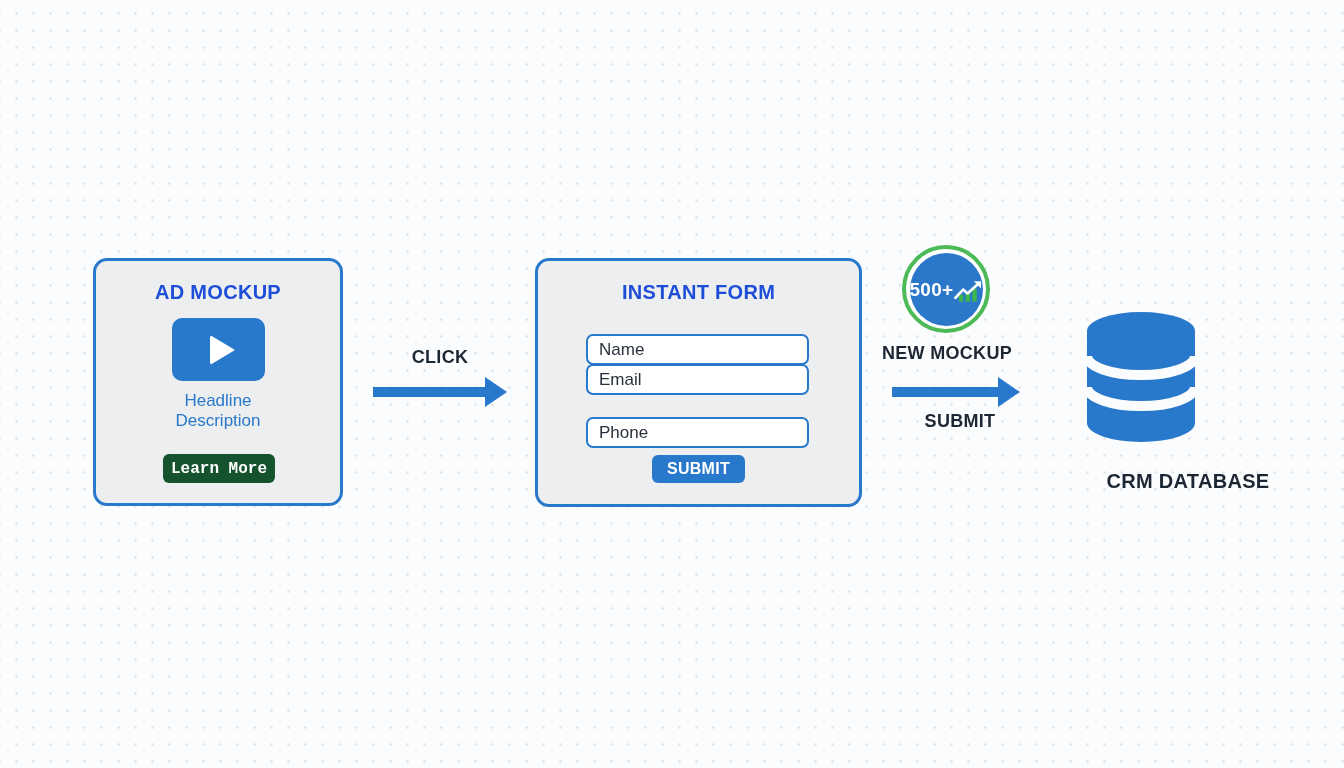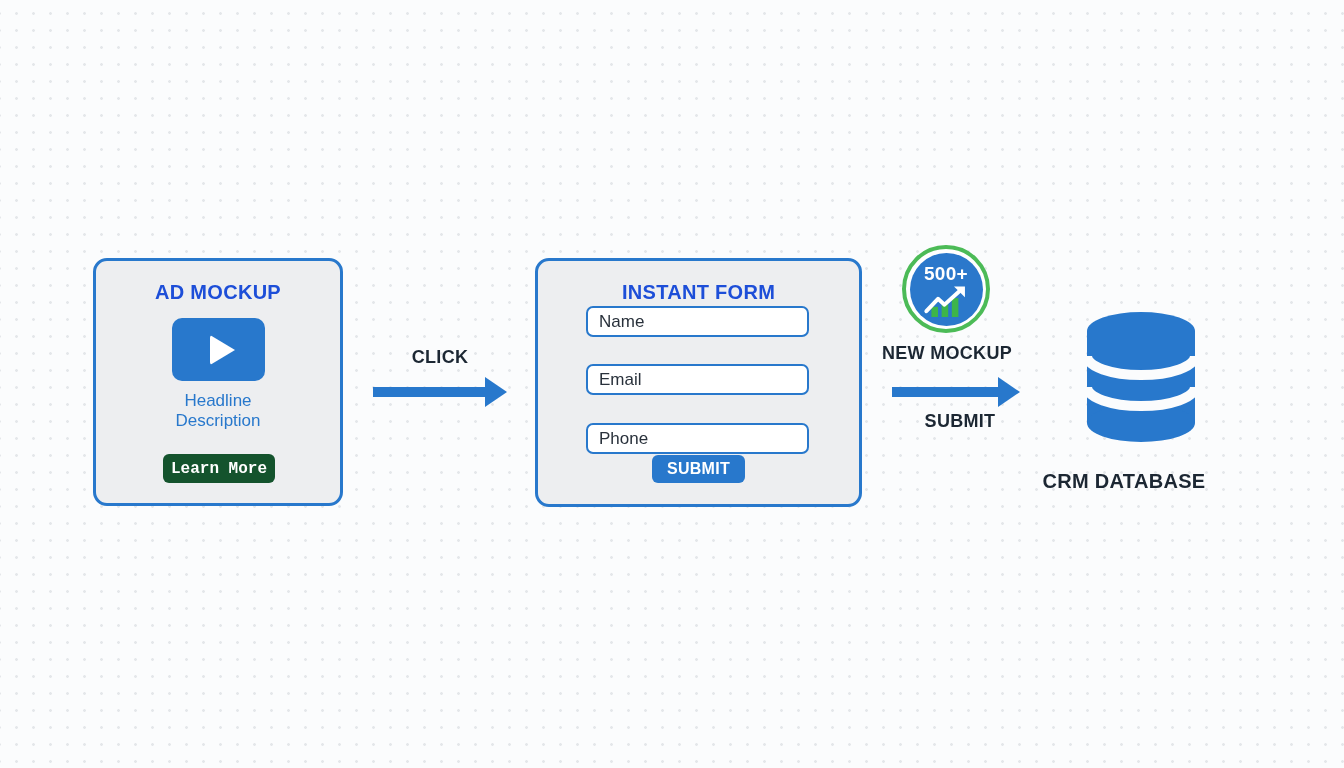--- a/index.html
+++ b/index.html
@@ -75,45 +75,45 @@
   .submit-label { left:893px; top:411px; width:134px; }
   
   .form-card { left:535px; top:258px; width:327px; height:249px; }
   .form-input {
     position:absolute; left:48px; width:223px; height:31px;
     background:#FFFFFF; border:2px solid #2878CC; border-radius:7px;
     font-family:inherit; font-size:17px; color:#29313B; padding:0 11px;
     outline:none;
   }
   .form-input::placeholder { color:#29313B; opacity:1; }
-  .fi-0 { top:45px; } .fi-1 { top:103px; } .fi-2 { top:162px; }
+  .fi-0 { top:73px; } .fi-1 { top:103px; } .fi-2 { top:156px; }
   .submit-btn {
     position:absolute; left:114px; top:194px; width:93px; height:28px;
     background:#2878CC; color:#fff; border:none; border-radius:6px;
     font-family:inherit; font-size:16px; font-weight:bold; letter-spacing:.3px;
     cursor:pointer; display:flex; align-items:center; justify-content:center;
   }
   
   .leads-badge {
     position:absolute; left:902px; top:245px; width:88px; height:88px;
     background:#FFFFFF; border:4px solid #4CBB57; border-radius:50%;
     display:flex; align-items:center; justify-content:center;
   }
   .leads-inner {
     width:73px; height:73px; border-radius:50%;
     background:#2B78CB;
-    display:flex; flex-direction:column; align-items:center; justify-content:center;
+    display:flex; flex-direction:row; align-items:center; justify-content:center;
     padding-top:2px;
   }
   .leads-count { color:#fff; font-size:19px; font-weight:bold; line-height:20px; letter-spacing:.3px; }
   .leads-chart { margin-top:1px; }
   .new-leads-label { left:880px; top:343px; width:134px; }
   
   .db-icon { position:absolute; left:1085px; top:312px; }
-  .db-label { position:absolute; left:1004px; top:470px; width:240px;
+  .db-label { position:absolute; left:1068px; top:470px; width:240px;
     text-align:center; font-size:20px; font-weight:bold; color:#1C2733; letter-spacing:.3px; }
 </style>
 </head>
 <body>
 
 <div class="canvas">
 
   <div class="card ad-card">
     <div class="card-title">AD MOCKUP</div>
     <div class="play-btn">

